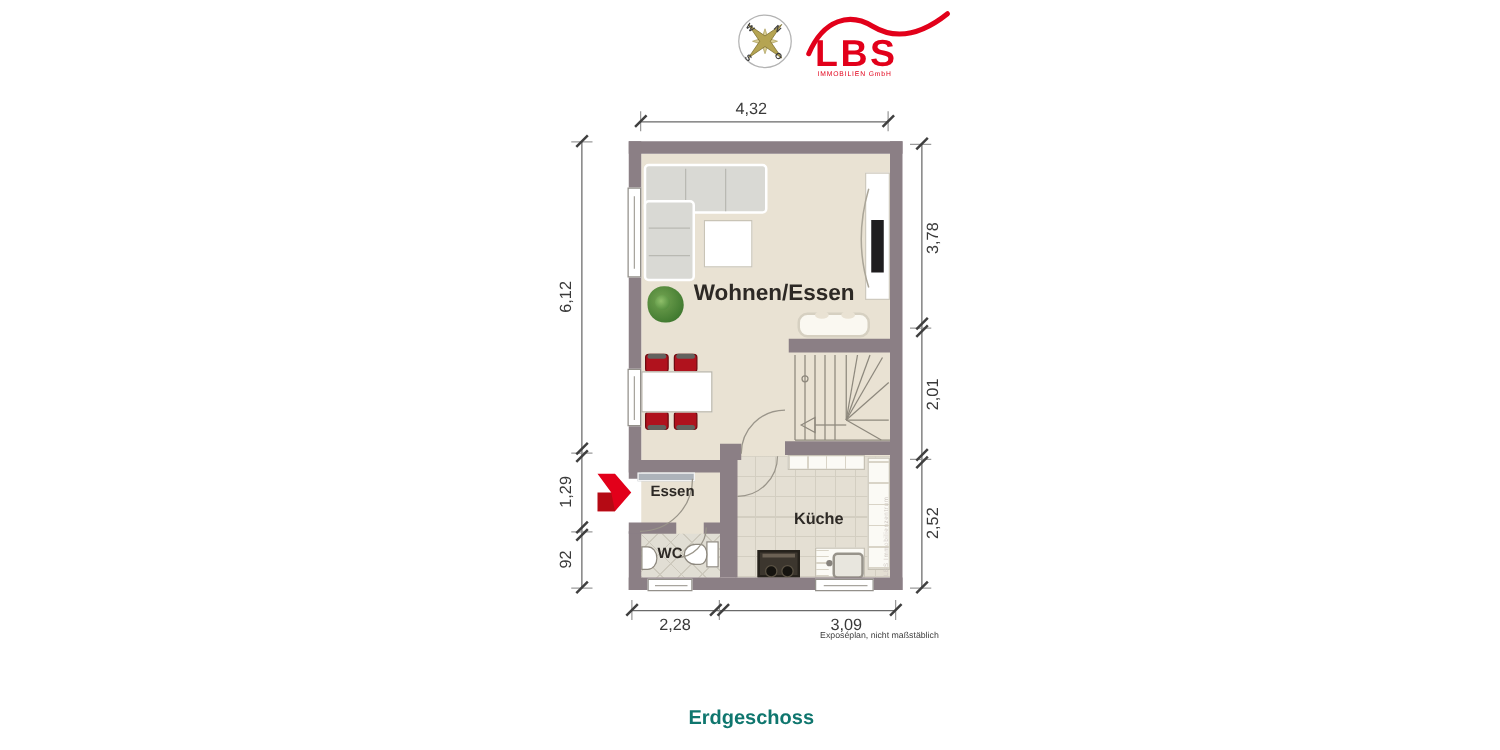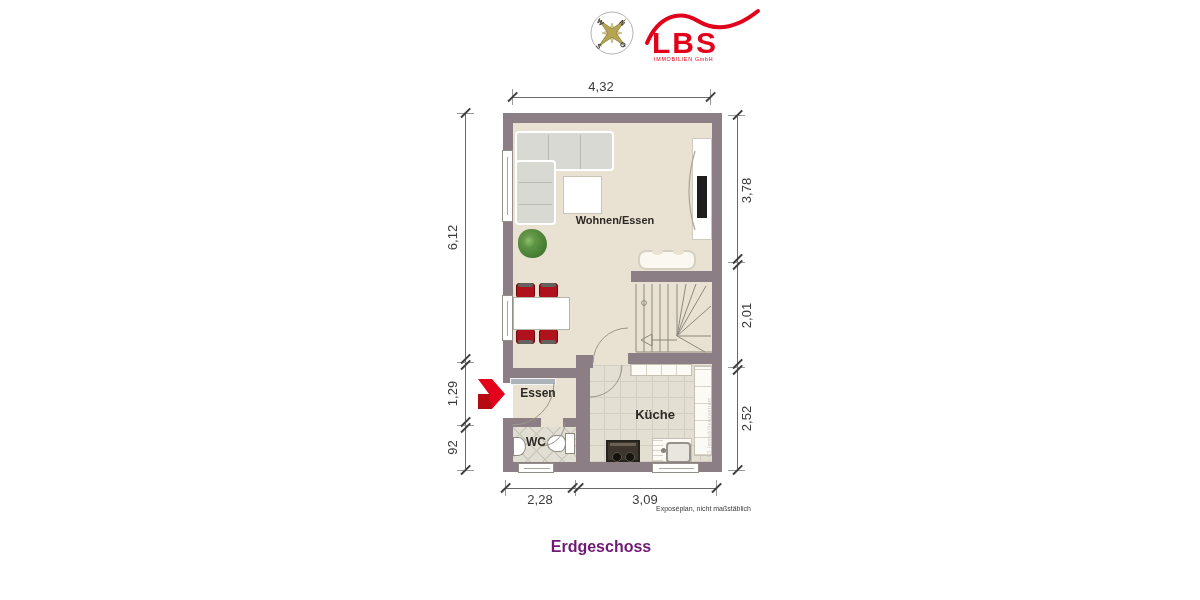--- a/index.html
+++ b/index.html
@@ -21,21 +21,21 @@
   .cushline{position:absolute;background:#b9b9b2;}
   .counter{background:#fbfaf5;border:1px solid #c6c1b4;}
   .dimline{position:absolute;background:#6a6a6a;}
   .ext{position:absolute;background:#9a9a9a;}
   .tick{position:absolute;width:13px;height:1.6px;background:#3f3f3f;transform:rotate(-45deg);}
   .dimlabel{position:absolute;font-size:13px;color:#3a3a3a;text-align:center;width:80px;height:15px;line-height:15px;}
   .rot{transform:rotate(-90deg);}
   .roomlabel{position:absolute;color:#2d2925;font-weight:700;text-align:center;}
   .watermark{position:absolute;font-size:5px;color:#cfc8c2;letter-spacing:.5px;text-align:center;}
   .footnote{position:absolute;font-size:7px;color:#3c3c3c;text-align:right;}
-  .title{position:absolute;font-size:16px;font-weight:700;color:#701a75;text-align:center;}
+  .title{position:absolute;font-size:16px;font-weight:700;color:#0f766e;text-align:center;margin-top:28px;}
   svg{position:absolute;overflow:visible;}
 </style>
 </head>
 <body>
 
 <div class="canvas">
 
   <svg class="abs" style="left:588px;top:9px" width="48" height="48" viewBox="0 0 48 48">
     <circle cx="24" cy="24" r="21" fill="#ffffff" stroke="#b3b3b3" stroke-width="1"></circle>
     <g transform="rotate(45 24 24)">
@@ -170,21 +170,21 @@
       <path d="M 622 365 A 32 32 0 0 1 590 397"></path>
       <path d="M 565 422 A 24 24 0 0 1 541 446"></path>
     </g>
 
     <g>
       <polygon points="478,379 492,379 505,394 492,409 478,409 489,394" fill="#e2001a"></polygon>
       <polygon points="478,394 489,394 492,409 478,409" fill="#b50a14"></polygon>
     </g>
   </svg>
 
-  <div class="roomlabel" style="left:555px;top:214px;width:120px;font-size:11px">Wohnen/Essen</div>
+  <div class="roomlabel" style="left:555px;top:224px;width:120px;font-size:18px">Wohnen/Essen</div>
   <div class="roomlabel" style="left:508px;top:386px;width:60px;font-size:12px">Essen</div>
   <div class="roomlabel" style="left:620px;top:407px;width:70px;font-size:13px">Küche</div>
   <div class="roomlabel" style="left:520px;top:435px;width:32px;font-size:12px">WC</div>
   <div class="watermark rot" style="left:676px;top:424px;width:70px;height:10px">LBS Immobilienzentrum</div>
 
   <div class="dimline" style="left:512px;top:97px;width:198px;height:1px"></div>
   <div class="ext" style="left:512px;top:89px;width:1px;height:16px"></div>
   <div class="ext" style="left:710px;top:89px;width:1px;height:16px"></div>
   <div class="tick" style="left:506px;top:96px"></div>
   <div class="tick" style="left:704px;top:96px"></div>
@@ -222,18 +222,18 @@
 
   <div class="dimline" style="left:505px;top:488px;width:211px;height:1px"></div>
   <div class="ext" style="left:505px;top:480px;width:1px;height:16px"></div>
   <div class="ext" style="left:575px;top:480px;width:1px;height:16px"></div>
   <div class="ext" style="left:716px;top:480px;width:1px;height:16px"></div>
   <div class="tick" style="left:499px;top:487px"></div>
   <div class="tick" style="left:566px;top:487px"></div>
   <div class="tick" style="left:572px;top:487px"></div>
   <div class="tick" style="left:710px;top:487px"></div>
   <div class="dimlabel" style="left:500px;top:492px">2,28</div>
-  <div class="dimlabel" style="left:605px;top:492px">3,09</div>
+  <div class="dimlabel" style="left:637px;top:492px">3,09</div>
 
   <div class="footnote" style="left:620px;top:505px;width:131px">Exposéplan, nicht maßstäblich</div>
   <div class="title" style="left:501px;top:538px;width:200px">Erdgeschoss</div>
 
 </div>
 
 </body></html>

